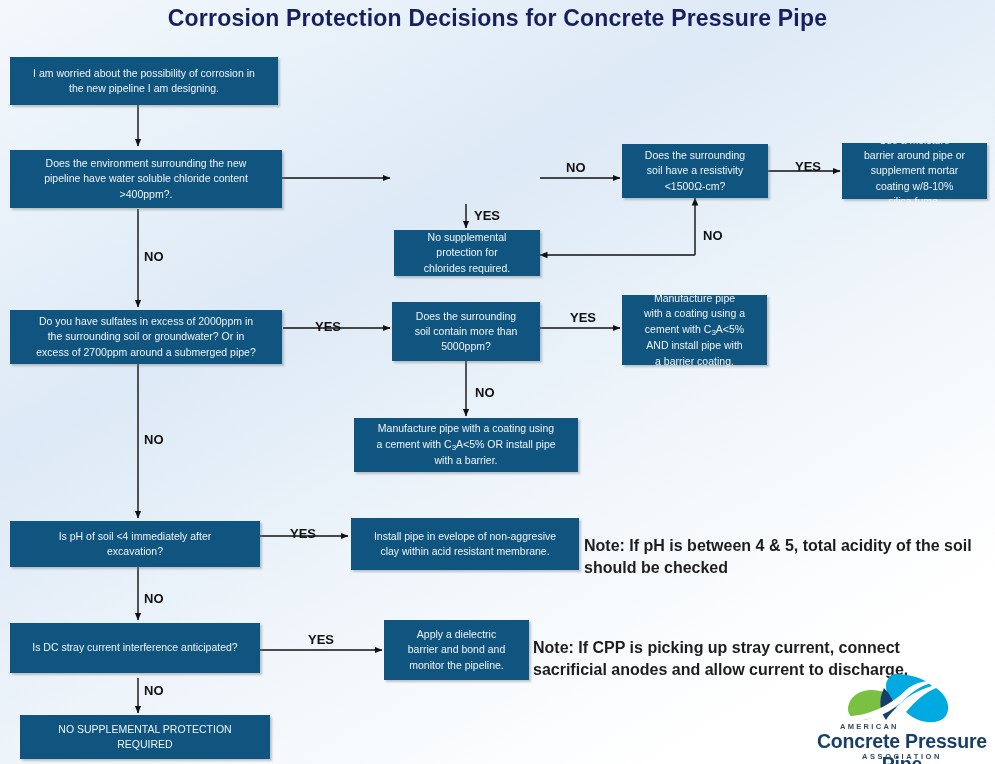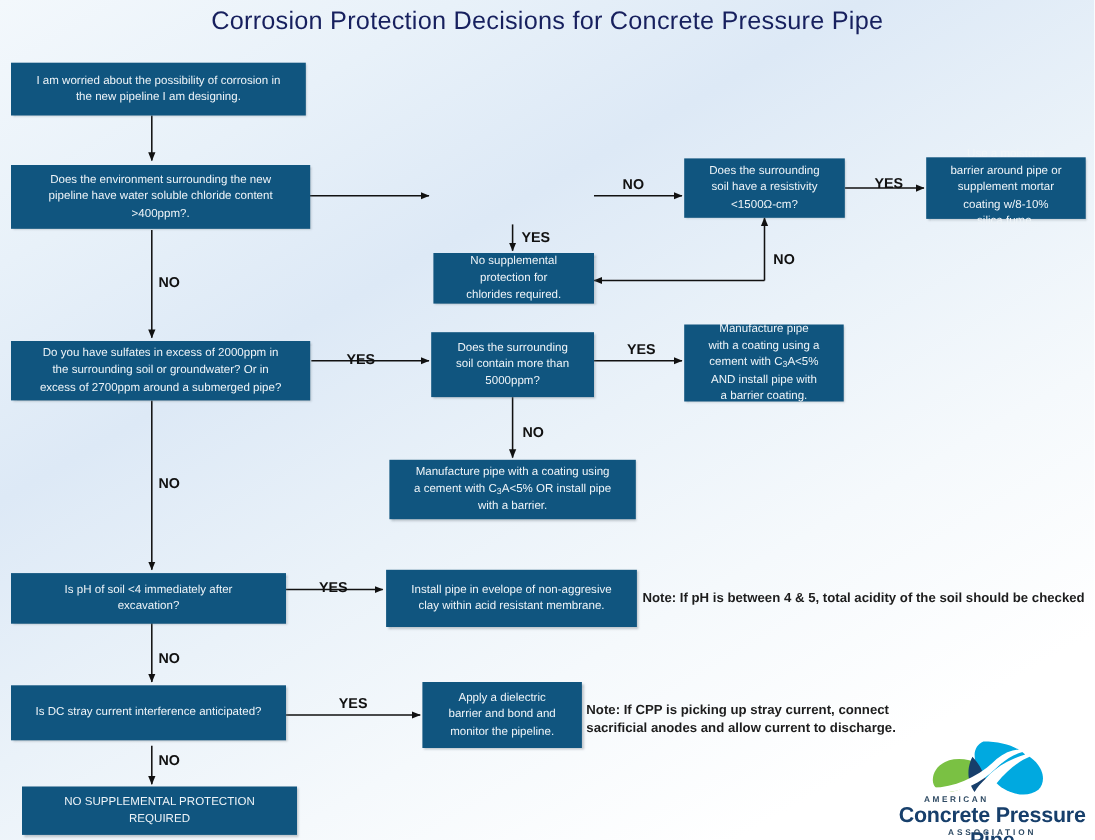--- a/index.html
+++ b/index.html
@@ -19,21 +19,21 @@
         #f5f9fc 68%,
         #ffffff 86%,
         #ffffff 100%);
   }
   
   #title {
     position: absolute;
     left: 0; top: 5px; width: 995px;
     text-align: center;
     font-size: 23px;
-    font-weight: normal;
+    font-weight: bold;
     color: #17205e;
     letter-spacing: .2px;
   }
   
   .box {
     position: absolute;
     background: #10557f;
     color: #eef4f8;
     display: flex;
     align-items: center;
@@ -49,21 +49,21 @@
   
   .lbl {
     position: absolute;
     font-size: 13px;
     font-weight: bold;
     color: #111111;
     white-space: nowrap;
   }
   .note {
     position: absolute;
-    font-size: 12px;
+    font-size: 16px;
     font-weight: bold;
     color: #1d1d1d;
     line-height: 1.35;
     white-space: pre-line;
   }
   
   #wires { position: absolute; left: 0; top: 0; }
   
   #logo { position: absolute; left: 812px; top: 672px; width: 180px; height: 92px; }
   .logo-txt-top {

